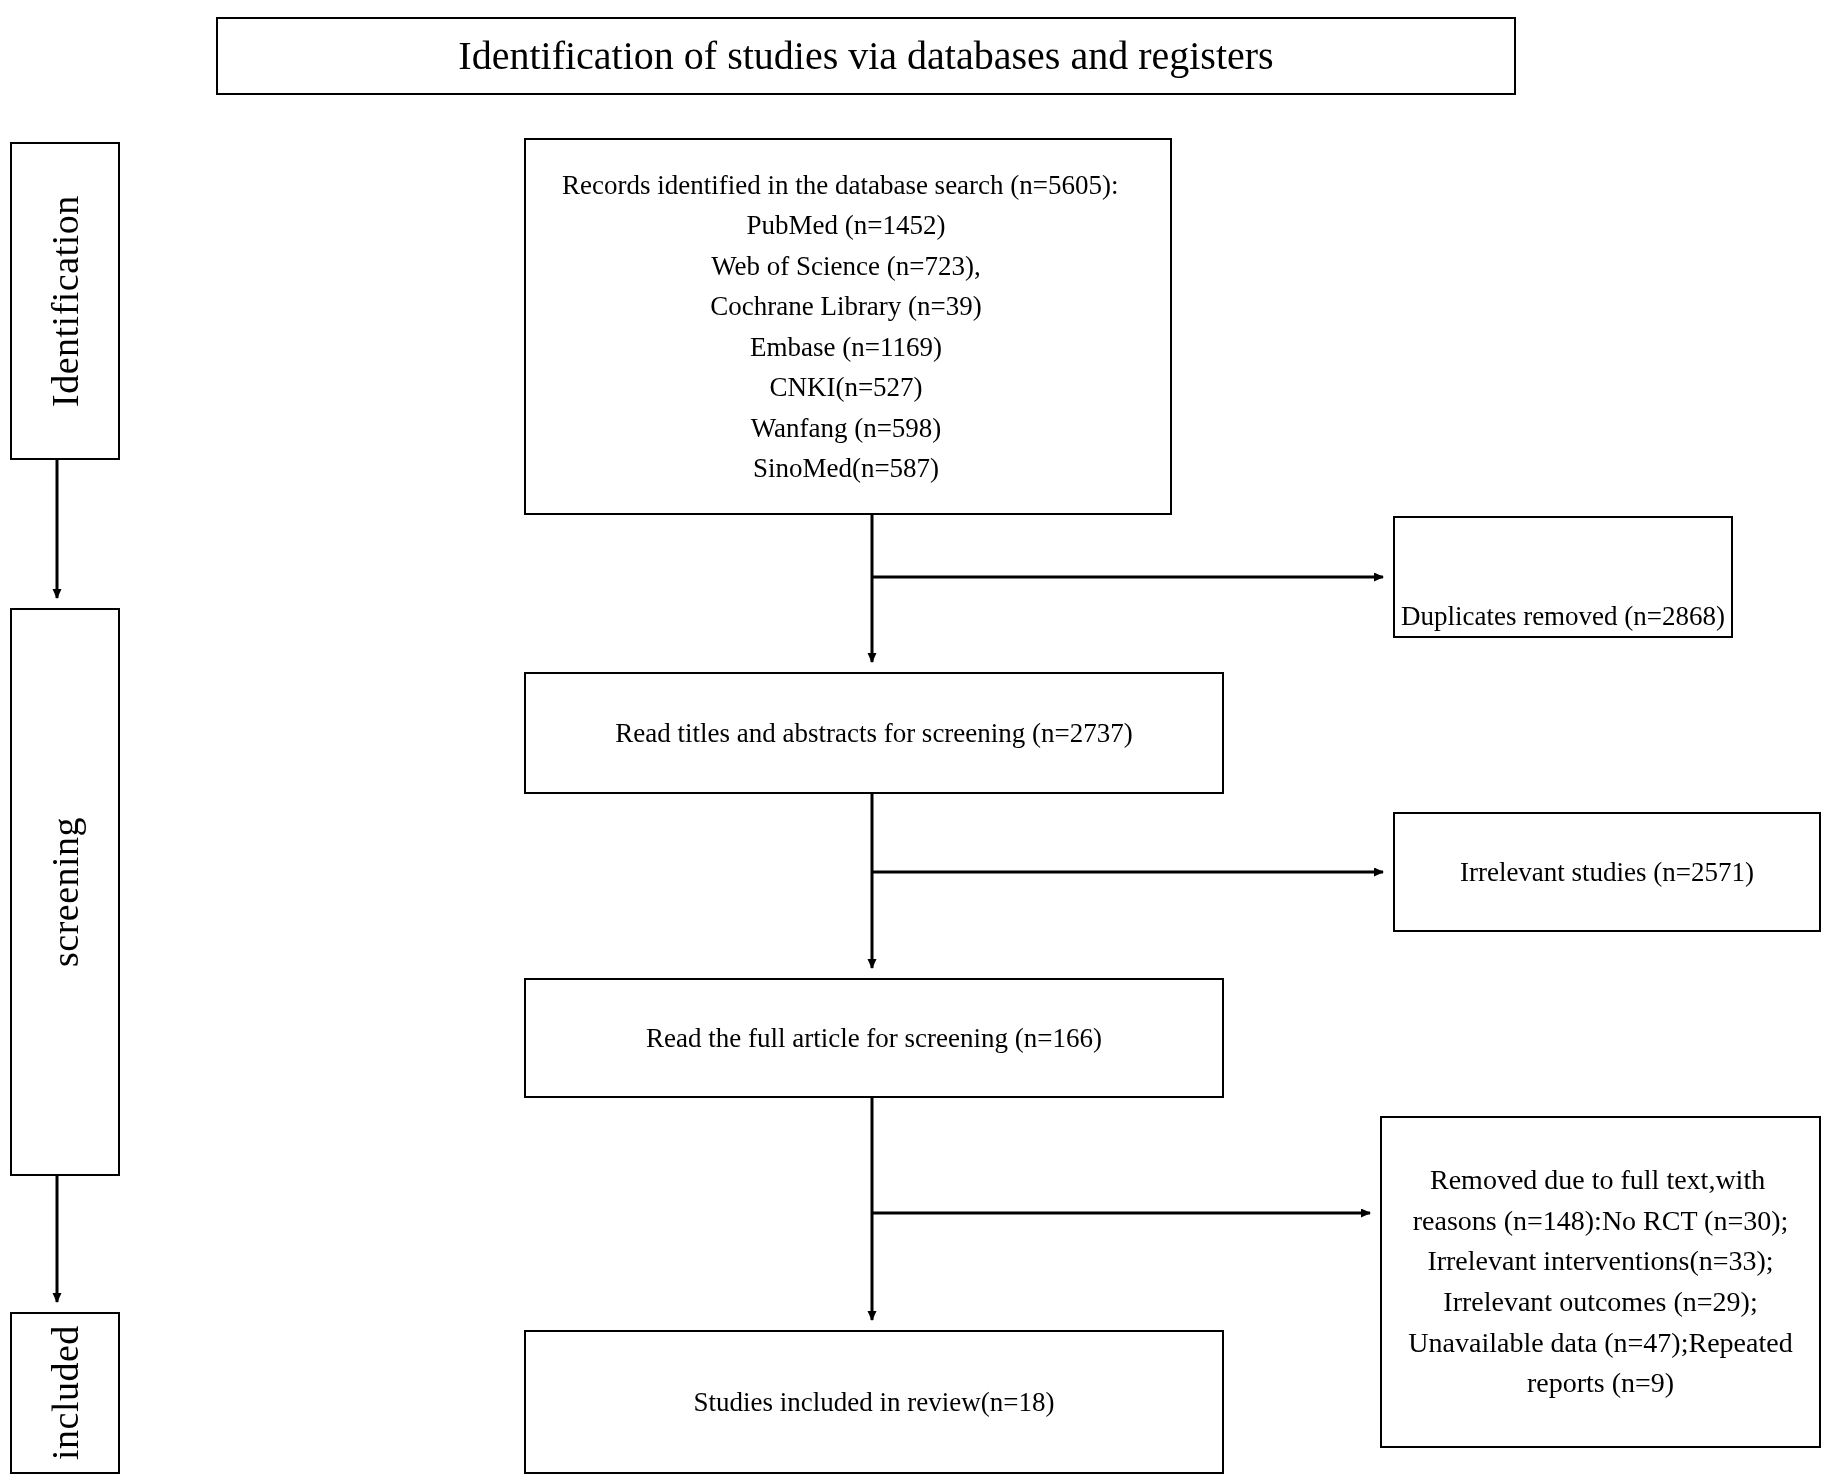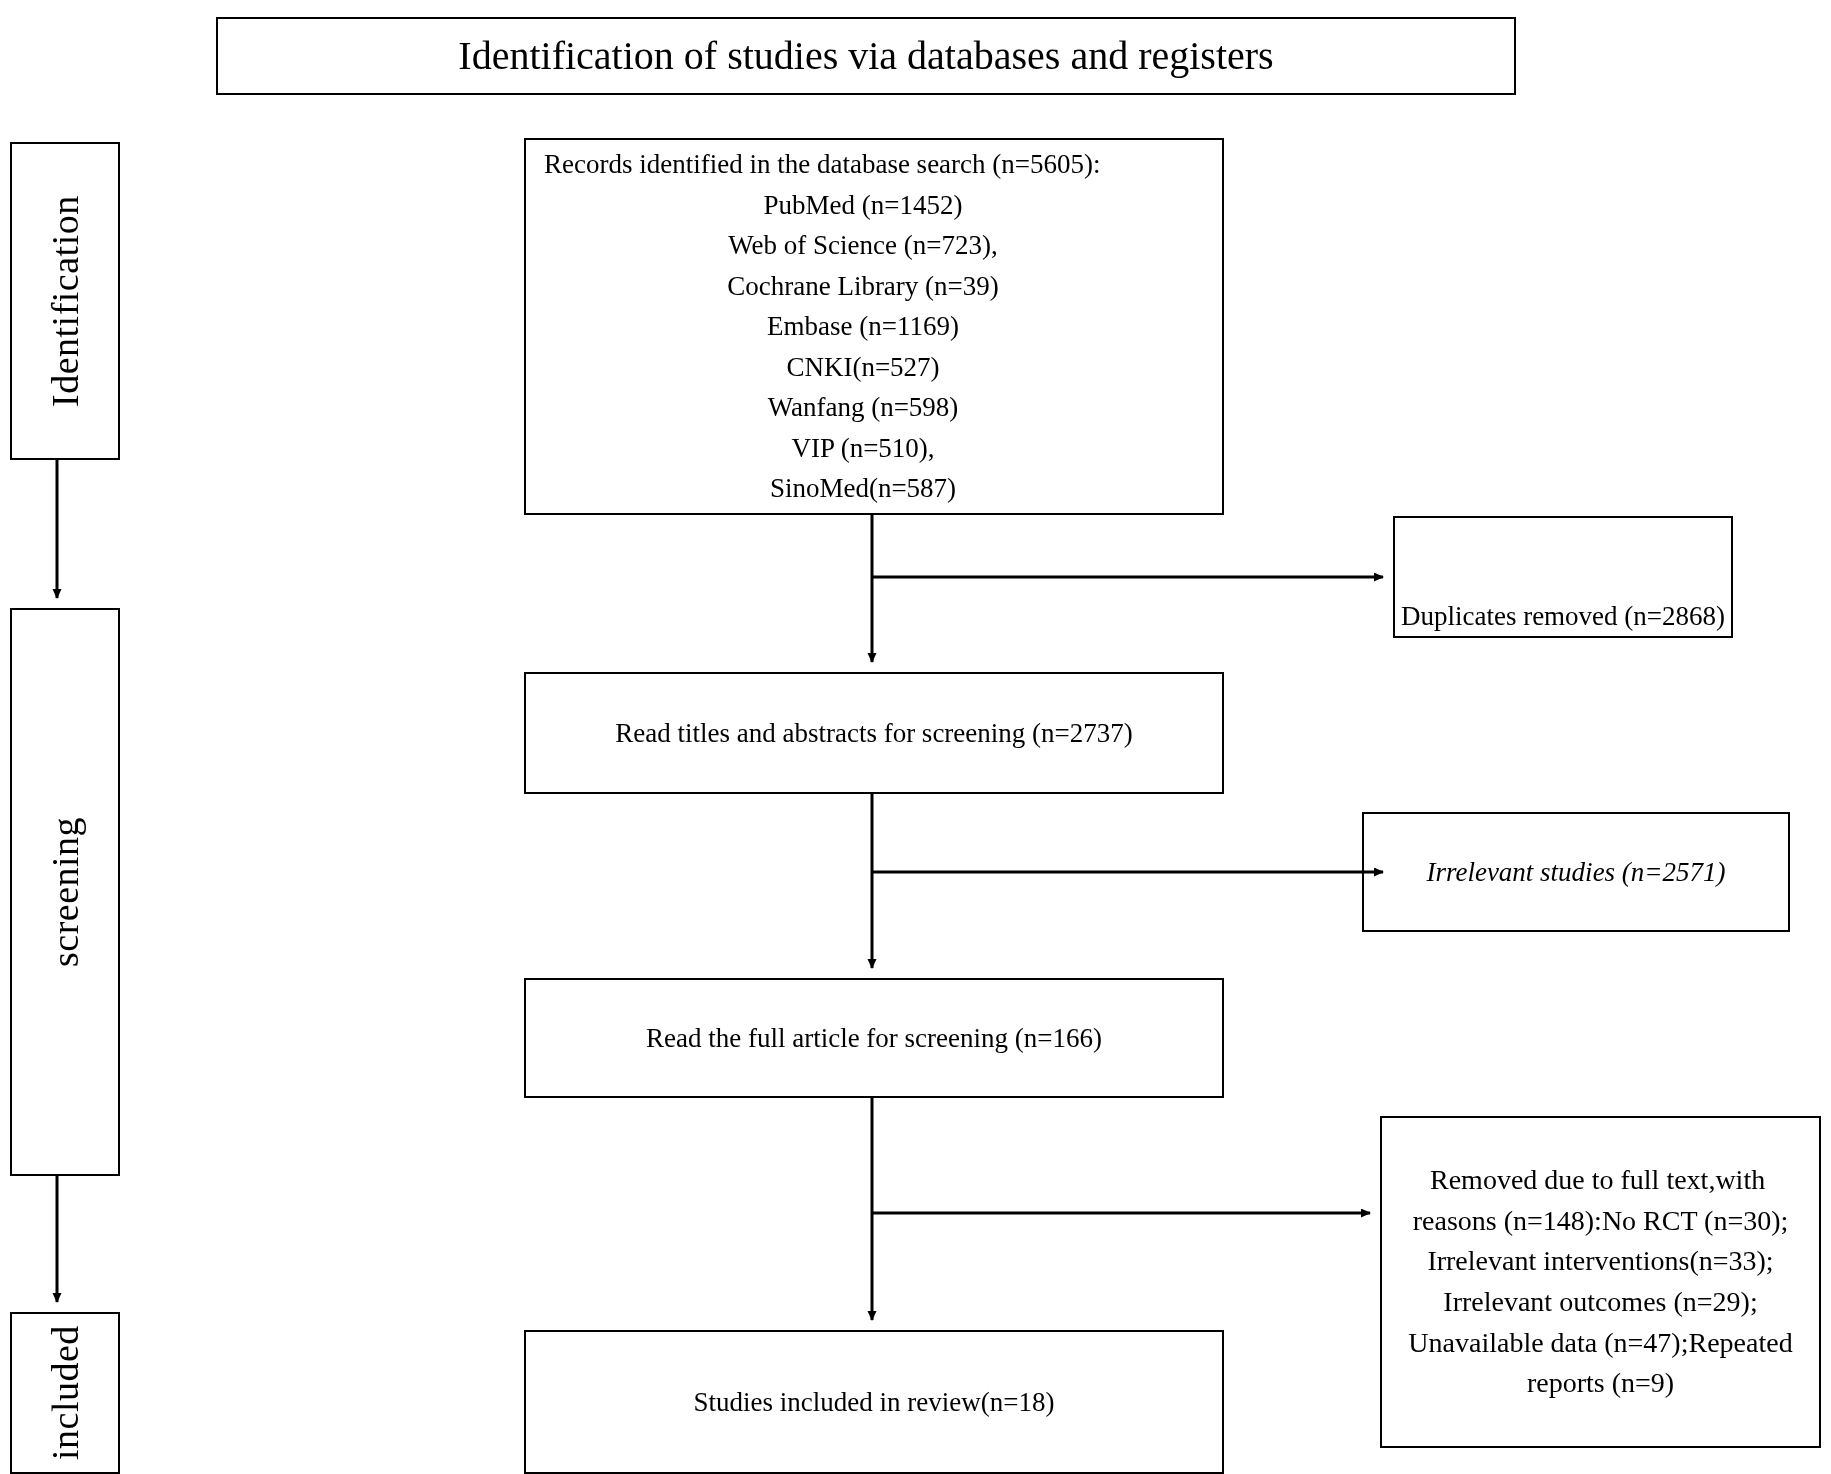--- a/index.html
+++ b/index.html
@@ -60,24 +60,24 @@
     width: 110px;
     height: 162px;
   }
   .flow-box {
     font-size: 27px;
     line-height: 1.5;
   }
   #box-identified {
     left: 524px;
     top: 138px;
-    width: 700px;
+    width: 648px;
     height: 377px;
     justify-content: center;
-    padding-left: 18px;
+    padding-left: 36px;
   }
   #box-identified .content {
     text-align: left;
     width: 100%;
   }
   #box-identified .content .sub {
     text-align: center;
     padding-right: 40px;
   }
   #box-duplicates {
@@ -88,25 +88,24 @@
     align-items: flex-end;
   }
   #box-titles {
     left: 524px;
     top: 672px;
     width: 700px;
     height: 122px;
     font-family: Liberation Serif, serif;
   }
   #box-irrelevant {
-    left: 1362px;
+    left: 1393px;
     top: 812px;
     width: 428px;
     height: 120px;
-    font-style: italic;
   }
   #box-fulltext {
     left: 524px;
     top: 978px;
     width: 700px;
     height: 120px;
   }
   #box-removed {
     left: 1380px;
     top: 1116px;
@@ -158,21 +157,20 @@
 
   <div class="box flow-box" id="box-identified">
     <div class="content">
       <div>Records identified in the database search (n=5605):</div>
       <div class="sub">PubMed (n=1452)</div>
       <div class="sub">Web of Science (n=723),</div>
       <div class="sub">Cochrane Library (n=39)</div>
       <div class="sub">Embase  (n=1169)</div>
       <div class="sub">CNKI(n=527)</div>
       <div class="sub">Wanfang (n=598)</div>
-      <div class="sub">VIP  (n=510),</div>
       <div class="sub">SinoMed(n=587)</div>
     </div>
   </div>
 
   <div class="box flow-box" id="box-duplicates">
     <span>Duplicates removed (n=2868)</span>
   </div>
 
   <div class="box flow-box" id="box-titles">
     <span>Read titles and abstracts for screening (n=2737)</span>

